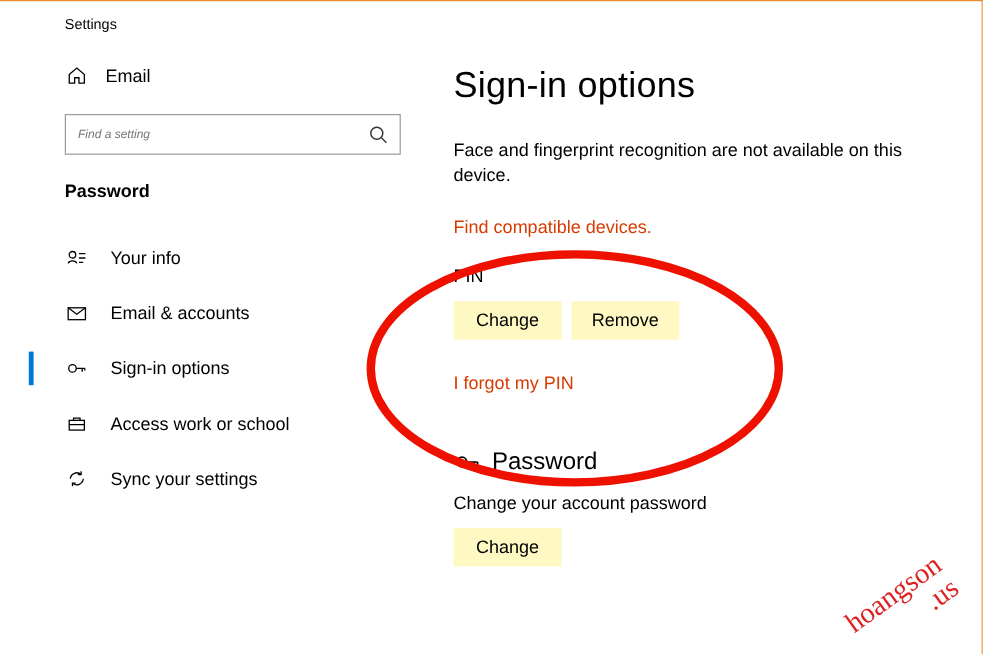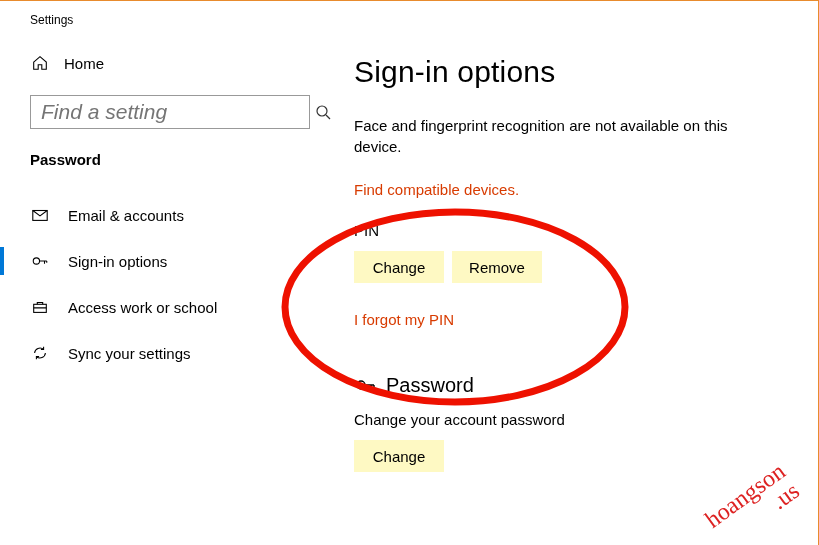--- a/index.html
+++ b/index.html
@@ -11,20 +11,21 @@
     background: #fff;
     position: relative;
   }
   .window {
     width: 819px;
     height: 545px;
     border-top: 1px solid #e88b2d;
     border-right: 1px solid #e88b2d;
     position: relative;
     background: #fff;
+    padding-left: 24px;
   }
   .titlebar {
     padding: 12px 0 0 30px;
     font-size: 12px;
     color: #000;
   }
   .content { display: flex; height: calc(100% - 32px); }
   .sidebar {
     width: 310px;
     padding: 20px 16px 0 16px;
@@ -44,21 +45,21 @@
     margin: 16px 14px 0 14px;
     height: 34px;
     border: 1px solid #999;
     background: #fff;
     display: flex;
     align-items: center;
     padding: 0 10px;
     width: 280px;
   }
   .searchbox input {
-    border: none; outline: none; flex: 1; font-size: 21px;
+    border: none; outline: none; flex: 1; font-size: 10px;
     font-style: italic; color: #4d7c0f; background: transparent;
   }
   .searchbox .sicon { width: 16px; height: 16px; color: #333; }
   .section-head {
     font-weight: 600; font-size: 15px; padding: 22px 14px 14px 14px;
   }
   .nav { display: flex; flex-direction: column; gap: 0; margin-top: 10px; }
   .nav-item {
     display: flex; align-items: center; gap: 18px;
     padding: 13px 14px;
@@ -113,36 +114,46 @@
   <div class="titlebar">Settings</div>
   <div class="content">
 
     <div class="sidebar">
       <div class="home-row">
         <span class="icon">
           <svg viewBox="0 0 20 20" width="18" height="18" fill="none" stroke="#000" stroke-width="1.2">
             <path d="M3 9 L10 3 L17 9 V17 H12 V12 H8 V17 H3 Z"></path>
           </svg>
         </span>
-        <span class="label">Home</span>
+        <span class="label">Email</span>
       </div>
 
       <div class="searchbox">
         <input placeholder="Find a setting" style="">
         <span class="sicon">
           <svg viewBox="0 0 16 16" width="16" height="16" fill="none" stroke="#333" stroke-width="1.2">
             <circle cx="7" cy="7" r="5"></circle>
               <path d="M11 11 L15 15"></path>
           </svg>
         </span>
       </div>
 
       <div class="section-head">Password</div>
 
       <div class="nav">
+        <div class="nav-item">
+          <span class="icon">
+            <svg viewBox="0 0 20 20" width="18" height="18" fill="none" stroke="#000" stroke-width="1.2">
+              <circle cx="6" cy="7" r="3"></circle>
+                <path d="M2 15c1-3 7-3 8 0"></path>
+              <path d="M12 6h6M12 10h6M12 14h4"></path>
+            </svg>
+          </span>
+          <span class="label">Your info</span>
+        </div>
 
         <div class="nav-item">
           <span class="icon">
             <svg viewBox="0 0 20 20" width="18" height="18" fill="none" stroke="#000" stroke-width="1.2">
               <rect x="2" y="5" width="16" height="11"></rect>
                 <path d="M2 5l8 6 8-6"></path>
             </svg>
           </span>
           <span class="label">Email &amp; accounts</span>
         </div>

